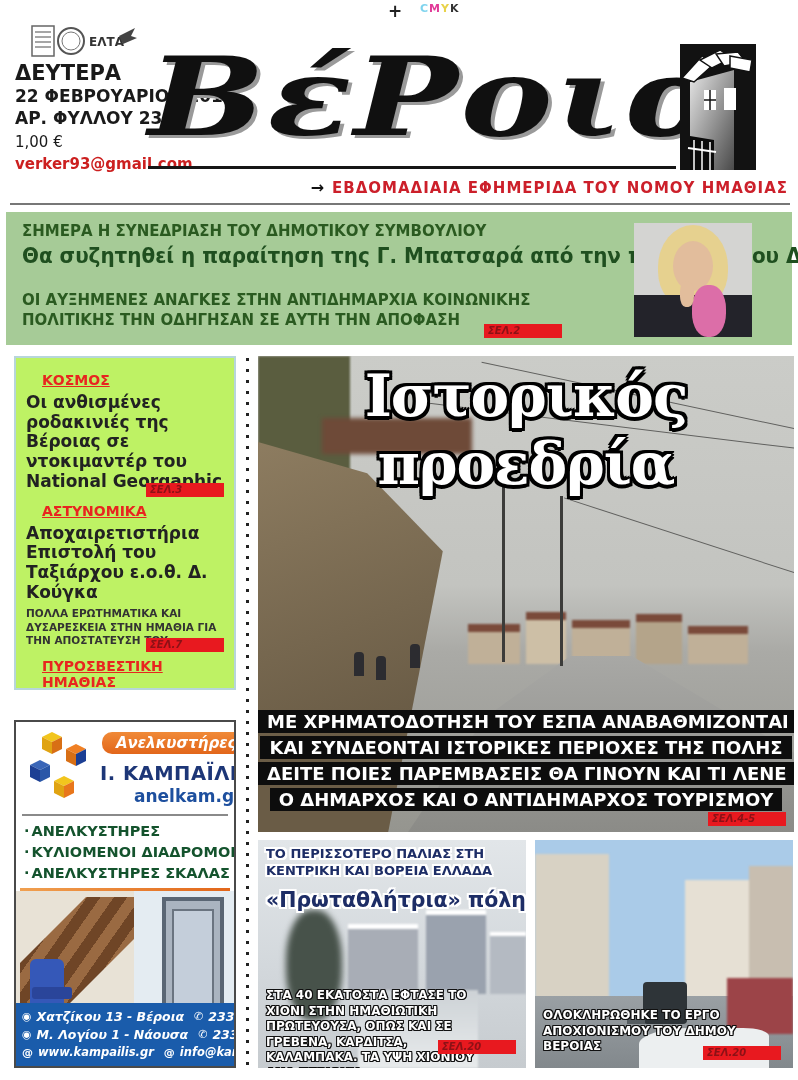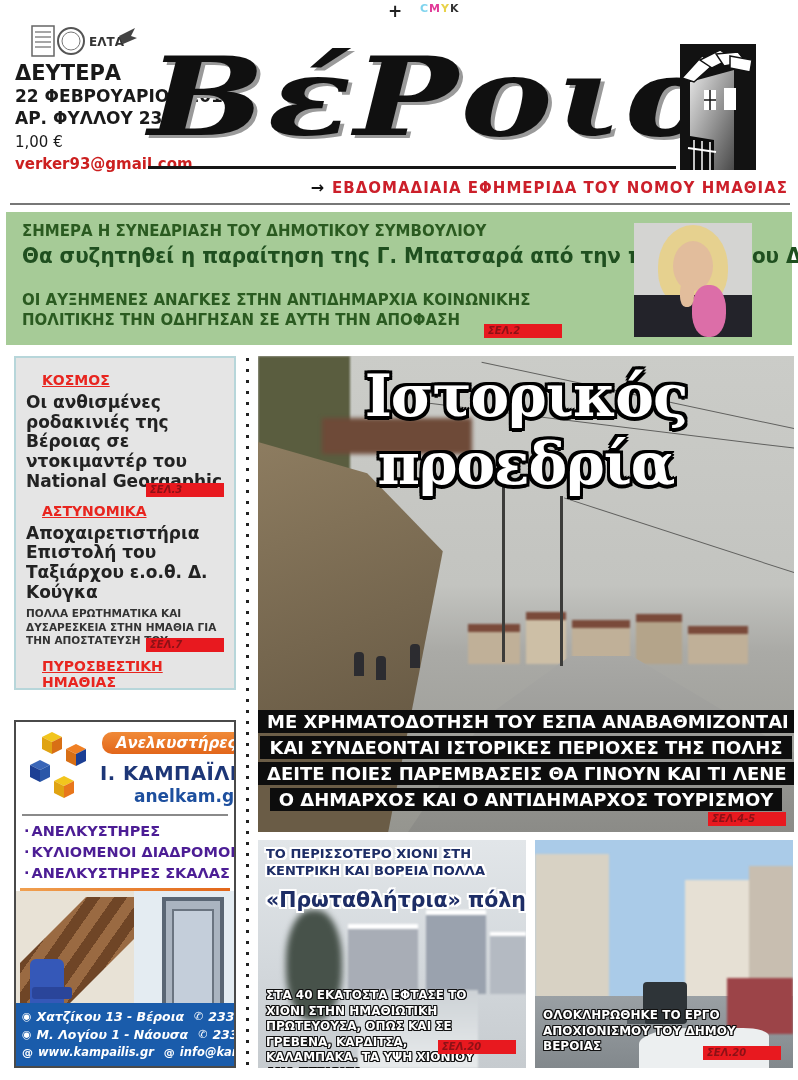--- a/index.html
+++ b/index.html
@@ -40,40 +40,40 @@
   .w-face { position:absolute; left:39px; top:18px; width:40px; height:50px; border-radius:50%; background:#e2bd9c; }
   .w-body { position:absolute; left:0; bottom:0; width:118px; height:42px; background:#23232a; }
   .w-scarf { position:absolute; left:58px; bottom:0; width:34px; height:52px; border-radius:45%; background:#dc6ea8; }
   .w-hand { position:absolute; left:46px; top:58px; width:14px; height:26px; border-radius:40%; background:#e2bd9c; }
 
   
   .pageref { display:inline-block; background:#e8191f; color:#8c1116; font-weight:bold; font-style:italic;
              font-size:10px; line-height:14px; min-width:78px; padding:0 4px; text-align:left; }
 
   
-  .sidebar { position:absolute; left:14px; top:356px; width:222px; height:334px; background:#e5e5e5;
+  .sidebar { position:absolute; left:14px; top:356px; width:222px; height:334px; background:#bef264;
              border:2px solid #b7d6da; padding:8px 10px; overflow:hidden; }
   .sb-label { color:#e8251f; font-weight:bold; font-size:14px; text-decoration:underline; margin:6px 0 5px 16px; }
   .sb-title { color:#222; font-weight:bold; font-size:17px; line-height:1.16; }
   .sb-title.big { font-size:20px; line-height:1.15; }
   .sb-sub { color:#333; font-weight:bold; font-size:10.5px; line-height:1.25; margin-top:5px; }
   .sb-badg-r { text-align:right; margin-top:-14px; }
   .sb-sec { position:relative; }
 
   
   .ad { position:absolute; left:14px; top:720px; width:222px; height:348px; background:#fff; border:2px solid #4a4a4a; overflow:hidden; }
   .ad-head { position:relative; height:92px; }
   .ad-cubes { position:absolute; left:8px; top:8px; }
   .ad-ribbon { position:absolute; left:86px; top:10px; background:linear-gradient(180deg,#f08a38,#e2661a);
                border-radius:10px; color:#fff; font-weight:bold; font-style:italic; font-size:15px; padding:2px 14px; }
   .ad-company { position:absolute; left:84px; top:40px; color:#1d3677; font-weight:bold; font-size:19.5px; letter-spacing:.5px; white-space:nowrap; }
   .ad-site { position:absolute; left:118px; top:64px; color:#1d4f9e; font-weight:bold; font-size:17px; }
   .ad-rule { height:2px; background:#8a8a8a; margin:0 6px; }
   .ad-services { padding:5px 6px 4px 8px; }
-  .ad-services div { color:#4c1d95; font-weight:bold; font-size:14.5px; line-height:1.45; white-space:nowrap; }
+  .ad-services div { color:#14532d; font-weight:bold; font-size:14.5px; line-height:1.45; white-space:nowrap; }
   .ad-services div::before { content:"·"; margin-right:2px; }
   .ad-rule-or { height:3px; background:linear-gradient(90deg,#f0a050,#e2661a); margin:0 4px; }
   .ad-photo { position:relative; height:126px; overflow:hidden; background:#e8e2d6; }
   .ph-stairs { position:absolute; left:4px; top:6px; width:120px; height:120px;
                background:repeating-linear-gradient(125deg,#9a6a42 0 11px,#6f4526 11px 22px);
                clip-path:polygon(100% 0,100% 30%,30% 100%,0 100%,0 55%,55% 0); }
   .ph-chair { position:absolute; left:14px; bottom:10px; width:34px; height:48px; background:#3558b8; border-radius:6px 6px 2px 2px; }
   .ph-chair::after { content:""; position:absolute; left:2px; bottom:8px; width:40px; height:12px; background:#2a459a; border-radius:3px; }
   .ph-sky { position:absolute; right:0; top:0; width:46%; height:100%; background:#e4ecf2; }
   .ph-lift { position:absolute; right:10px; top:6px; width:62px; height:116px; background:#aab4c0; border:4px solid #5a6674; }
@@ -343,21 +343,21 @@
     </div>
     <span class="pageref mp-ref">ΣΕΛ.4-5</span>
   </section>
 
   <section class="bl">
     <div class="bl-bldg" style="left:90px; top:84px; width:70px; height:70px; background:#a8adb6; border-top:5px solid #fff;"></div>
     <div class="bl-bldg" style="left:168px; top:70px; width:60px; height:84px; background:#9aa2ae; border-top:5px solid #fff;"></div>
     <div class="bl-bldg" style="left:232px; top:92px; width:36px; height:62px; background:#b4bac2; border-top:4px solid #fff;"></div>
     <div class="bl-tree"></div>
     <div class="bl-bldg" style="left:100px; top:150px; width:120px; height:78px; background:linear-gradient(180deg,#cdd2d6,#e8ebec);"></div>
-    <div class="bl-kicker on2">ΤΟ ΠΕΡΙΣΣΟΤΕΡΟ ΧΙΟΝΙ ΣΤΗ ΚΕΝΤΡΙΚΗ ΚΑΙ ΒΟΡΕΙΑ ΠΟΛΛΑ</div>
+    <div class="bl-kicker on2">ΤΟ ΠΕΡΙΣΣΟΤΕΡΟ ΠΑΛΙΑΣ ΣΤΗ ΚΕΝΤΡΙΚΗ ΚΑΙ ΒΟΡΕΙΑ ΕΛΛΑΔΑ</div>
     <div class="bl-head on2">«Πρωταθλήτρια» πόλη η Βέροια</div>
     <div class="bl-cap ow1">ΣΤΑ 40 ΕΚΑΤΟΣΤΑ ΕΦΤΑΣΕ ΤΟ ΧΙΟΝΙ ΣΤΗΝ ΗΜΑΘΙΩΤΙΚΗ ΠΡΩΤΕΥΟΥΣΑ, ΟΠΩΣ ΚΑΙ ΣΕ ΓΡΕΒΕΝΑ, ΚΑΡΔΙΤΣΑ, ΚΑΛΑΜΠΑΚΑ. ΤΑ ΥΨΗ ΧΙΟΝΙΟΥ ΑΝΑ ΠΕΡΙΟΧΗ</div>
     <span class="pageref bl-ref">ΣΕΛ.20</span>
   </section>
 
   <section class="br">
     <div class="br-bldgL"></div>
     <div class="br-bldgM"></div>
     <div class="br-bldgR"></div>
     <div class="br-road"></div>

